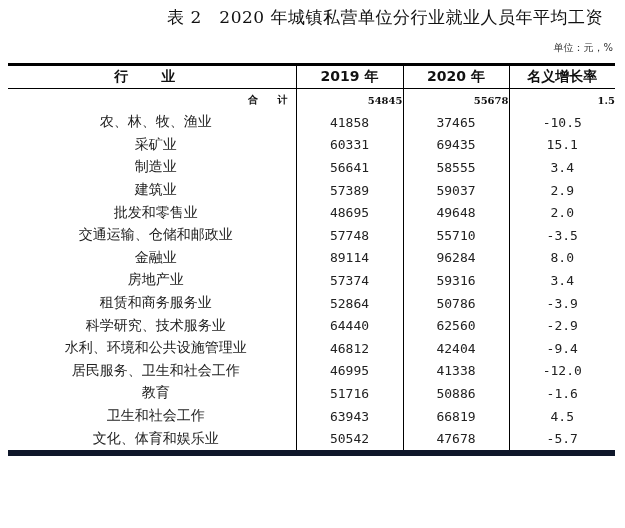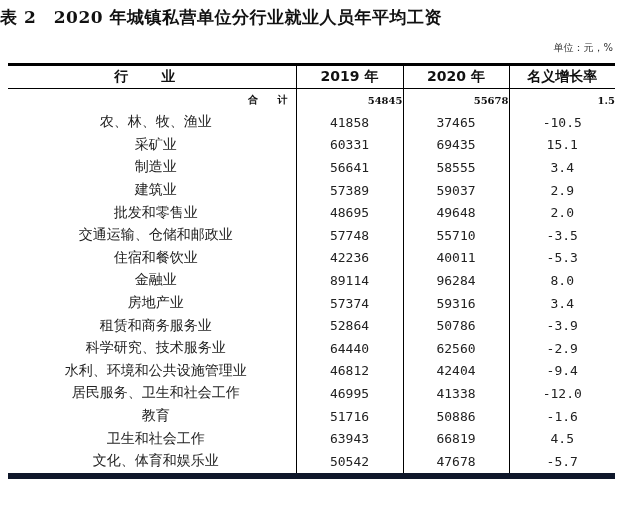--- a/index.html
+++ b/index.html
@@ -1,19 +1,19 @@
 <!DOCTYPE html>
 <html><head>
 <meta charset="utf-8">
 <style>
   html, body { margin:0; padding:0; background:#ffffff; }
   body { width:625px; height:528px; position:relative; overflow:hidden;
          font-family: "DejaVu Serif", "Liberation Serif", serif; color:#111; }
-  .title { position:absolute; top:6px; left:0; width:603px; text-align:left;
-           font-size:17px; font-weight:bold; letter-spacing:0.5px;
+  .title { position:absolute; top:6px; left:0; width:603px; text-align:right;
+           font-size:17px; font-weight:normal; letter-spacing:0.5px;
            font-family: "DejaVu Serif", "Liberation Serif", serif; }
   .unit { position:absolute; top:41px; right:12px; font-size:10px; color:#333;
           font-family: "DejaVu Sans", "Liberation Sans", sans-serif; }
   table { position:absolute; top:63px; left:8px; width:607px; border-collapse:collapse;
           table-layout:fixed; }
   col.c1 { width:288px; } col.c2 { width:107px; } col.c3 { width:106px; } col.c4 { width:106px; }
   thead th { border-top:3px solid #000; border-bottom:1px solid #000; height:22px;
              font-weight:bold; font-size:14px; padding:0;
              font-family: "DejaVu Sans", "Liberation Sans", sans-serif; }
   th, td { border-left:1px solid #000; }
@@ -87,26 +87,20 @@
         <td class="num">49648</td>
         <td class="num">2.0</td>
       </tr>
       <tr>
         <td class="name">交通运输、仓储和邮政业</td>
         <td class="num">57748</td>
         <td class="num">55710</td>
         <td class="num">-3.5</td>
       </tr>
       <tr>
-        <td class="name">住宿和餐饮业</td>
-        <td class="num">42236</td>
-        <td class="num">40011</td>
-        <td class="num">-5.3</td>
-      </tr>
-      <tr>
         <td class="name">金融业</td>
         <td class="num">89114</td>
         <td class="num">96284</td>
         <td class="num">8.0</td>
       </tr>
       <tr>
         <td class="name">房地产业</td>
         <td class="num">57374</td>
         <td class="num">59316</td>
         <td class="num">3.4</td>

